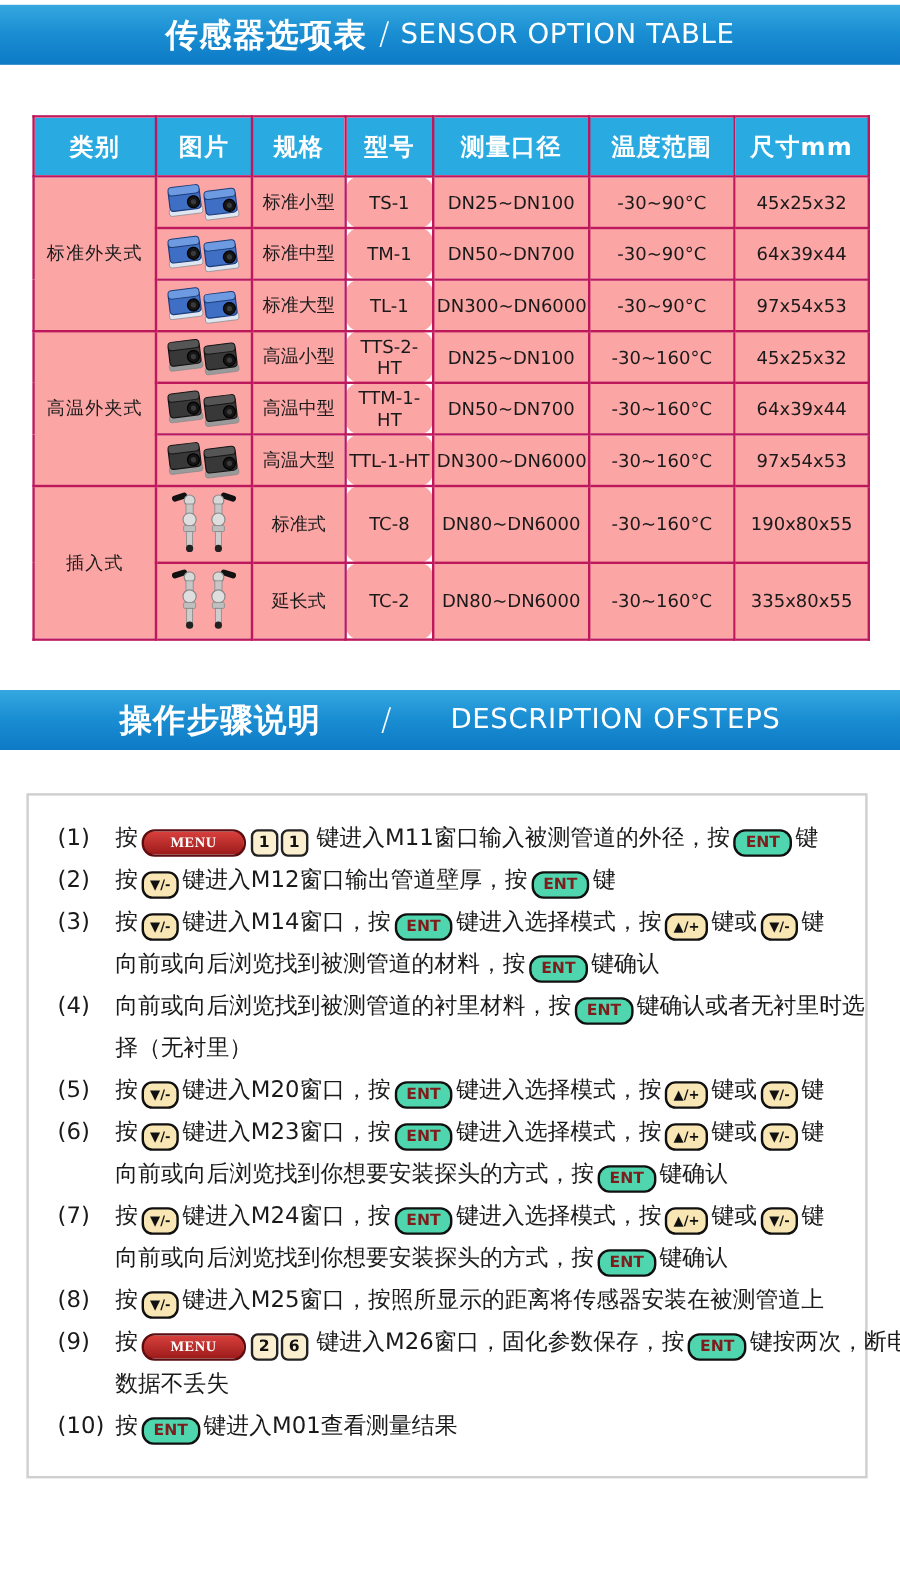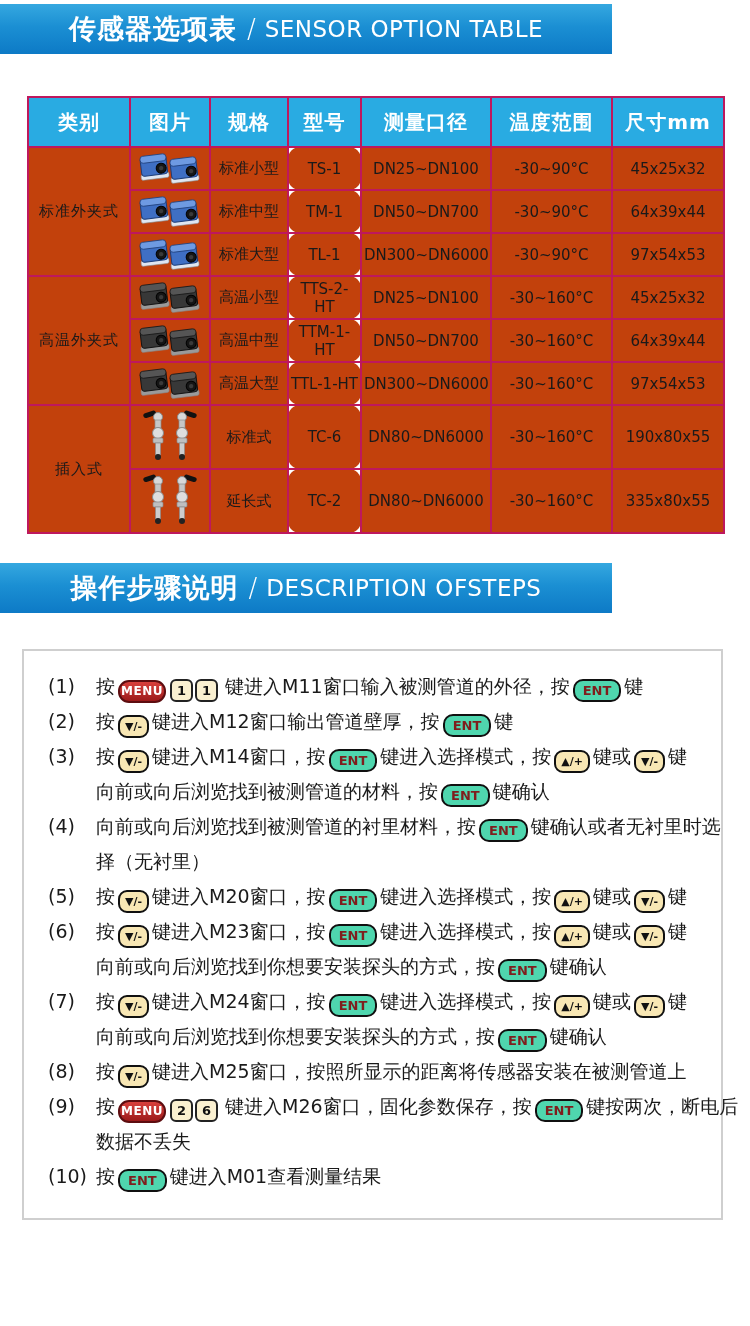--- a/index.html
+++ b/index.html
@@ -4,21 +4,21 @@
 <style>
   * { box-sizing: border-box; }
   html,body { margin:0; padding:0; background:#fff; }
   body {
     width:750px; min-height:1326px;
     font-family:"DejaVu Sans","Liberation Sans",sans-serif;
     color:#1a1a1a;
   }
   
   .banner {
-    margin-top:4px; height:50px; width:612px;
+    margin-top:4px; height:50px; width:750px;
     background:linear-gradient(180deg,#35a8e0 0%,#1b8fd3 45%,#0d7ac6 100%);
     display:flex; align-items:center; justify-content:center;
     color:#fff; white-space:nowrap;
   }
   .banner .zh { font-size:27px; font-weight:bold; letter-spacing:1px; }
   .banner .sep { font-size:26px; margin:0 9px 0 10px; font-weight:300; }
   .banner .en { font-size:23px; font-weight:500; letter-spacing:0.5px; }
 
   
   .table-wrap { margin:42px 27px 0 27px; }
@@ -27,21 +27,21 @@
     border:2px solid #2b2b2b;
   }
   table.sensor th, table.sensor td {
     border:2px solid #be185d; text-align:center; vertical-align:middle;
     padding:0 2px; overflow:hidden;
   }
   table.sensor th {
     height:50px; background:#29abe2; color:#fff;
     font-size:20px; font-weight:bold; letter-spacing:1px;
   }
-  table.sensor td { height:43px; font-size:15px; background:#c2410c;margin-top:28px; }
+  table.sensor td { height:43px; font-size:15px; background:#fca5a5;margin-top:28px; }
   table.sensor tr.tall td { height:64px; }
   td.cat { font-size:17px; letter-spacing:1px; }
   td.spec { font-size:16px; }
   td.model { font-size:16px;border-radius:12px; }
   .col-cat{width:102px}.col-img{width:80px}.col-spec{width:78px}.col-model{width:73px}
   .col-range{width:130px}.col-temp{width:121px}.col-size{width:112px}
   .img-holder{ display:inline-block; line-height:0; }
 
   
   .steps-box {
@@ -55,21 +55,21 @@
   .step-line { white-space:nowrap; }
 
   
   .key {
     display:inline-block; line-height:17px; vertical-align:-2px;
     font-weight:bold; margin:0 3px; white-space:nowrap;
   }
   .key-menu {
     background:linear-gradient(180deg,#d8403c,#9c1b1b);
     color:#fff; border:2px solid #5d0d10; border-radius:11px;
-    font-size:12px; padding:1px 1px; letter-spacing:0.5px;
+    font-size:12px; padding:1px 22px; letter-spacing:0.5px;font-family:Liberation Serif, serif;
   }
   .key-ent {
     background:#4fd6ae; color:#7f1d1d; border:2px solid #101010;
     border-radius:10px; font-size:13px; padding:1px 8px;
   }
   .key-arrow {
     background:#f8e7b4; color:#111; border:2px solid #101010;
     border-radius:9px; font-size:11px; padding:1px 5px;
   }
   .key-digit {
@@ -265,21 +265,21 @@
       <rect x="1" y="3" width="13" height="5" rx="2.5" fill="#111" transform="rotate(-18 7 5)"></rect>
       <circle cx="16" cy="8" r="4.5" fill="#d8d8d8" stroke="#8a8a8a"></circle>
       <rect x="13" y="11" width="6" height="8" fill="#c6c6c6" stroke="#8a8a8a" stroke-width="0.7"></rect>
       <circle cx="16" cy="24" r="5.5" fill="#dedede" stroke="#8a8a8a"></circle>
       <rect x="11" y="29" width="10" height="5" rx="1" fill="#bfbfbf" stroke="#8a8a8a" stroke-width="0.7"></rect>
       <rect x="13.5" y="34" width="5" height="12" fill="#cdcdcd" stroke="#8a8a8a" stroke-width="0.7"></rect>
       <circle cx="16" cy="48" r="3" fill="#222"></circle>
     </g>
               </svg></span></td>
           <td class="spec">标准式</td>
-          <td class="model">TC-6</td>
+          <td class="model">TC-8</td>
           <td>DN80~DN6000</td>
           <td>-30~160°C</td>
           <td>190x80x55</td>
         </tr>
         <tr class="tall">
           <td><span class="img-holder"><svg width="56" height="52" viewBox="0 0 56 52">
     <g transform="">
       <rect x="1" y="3" width="13" height="5" rx="2.5" fill="#111" transform="rotate(-18 7 5)"></rect>
       <circle cx="16" cy="8" r="4.5" fill="#d8d8d8" stroke="#8a8a8a"></circle>
       <rect x="13" y="11" width="6" height="8" fill="#c6c6c6" stroke="#8a8a8a" stroke-width="0.7"></rect>
@@ -301,21 +301,21 @@
           <td class="spec">延长式</td>
           <td class="model">TC-2</td>
           <td>DN80~DN6000</td>
           <td>-30~160°C</td>
           <td>335x80x55</td>
         </tr>
       </tbody>
   </table>
 </div>
 
-<div class="banner" style="margin-top:29px;">
+<div class="banner" style="margin-top:41px;gap:40px;">
   <span class="zh">操作步骤说明</span>
   <span class="sep">/</span>
   <span class="en">DESCRIPTION OFSTEPS</span>
 </div>
 
 <div class="steps-box">
     <div class="step">
       <span class="step-num">(1)</span>
       <div class="step-body">
         <div class="step-line"><span>按</span><span class="key key-menu">MENU</span><span class="key key-digit">1</span><span class="key key-digit">1</span><span> 键进入M11窗口输入被测管道的外径，按</span><span class="key key-ent">ENT</span><span>键</span></div>

